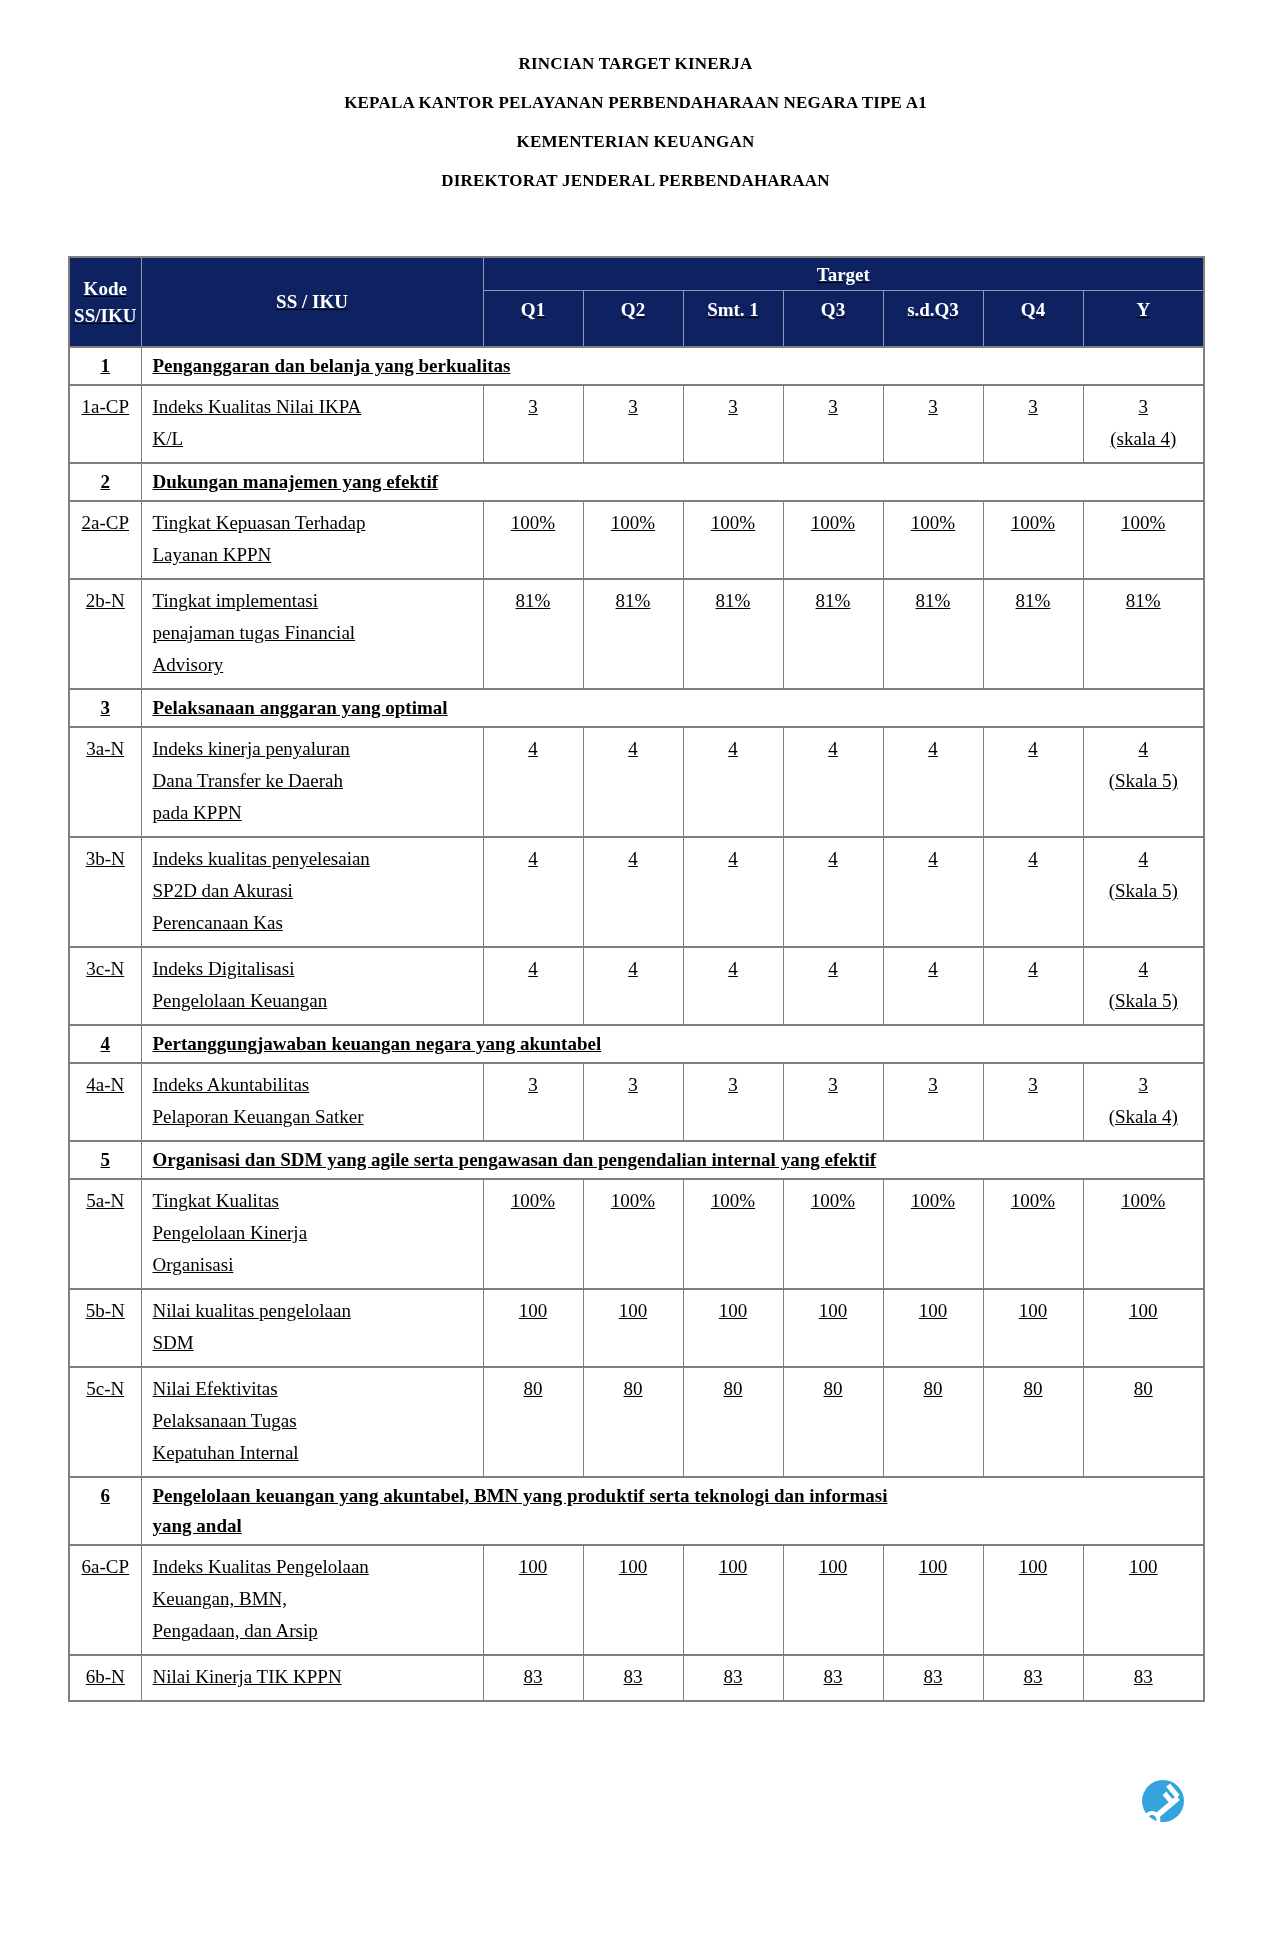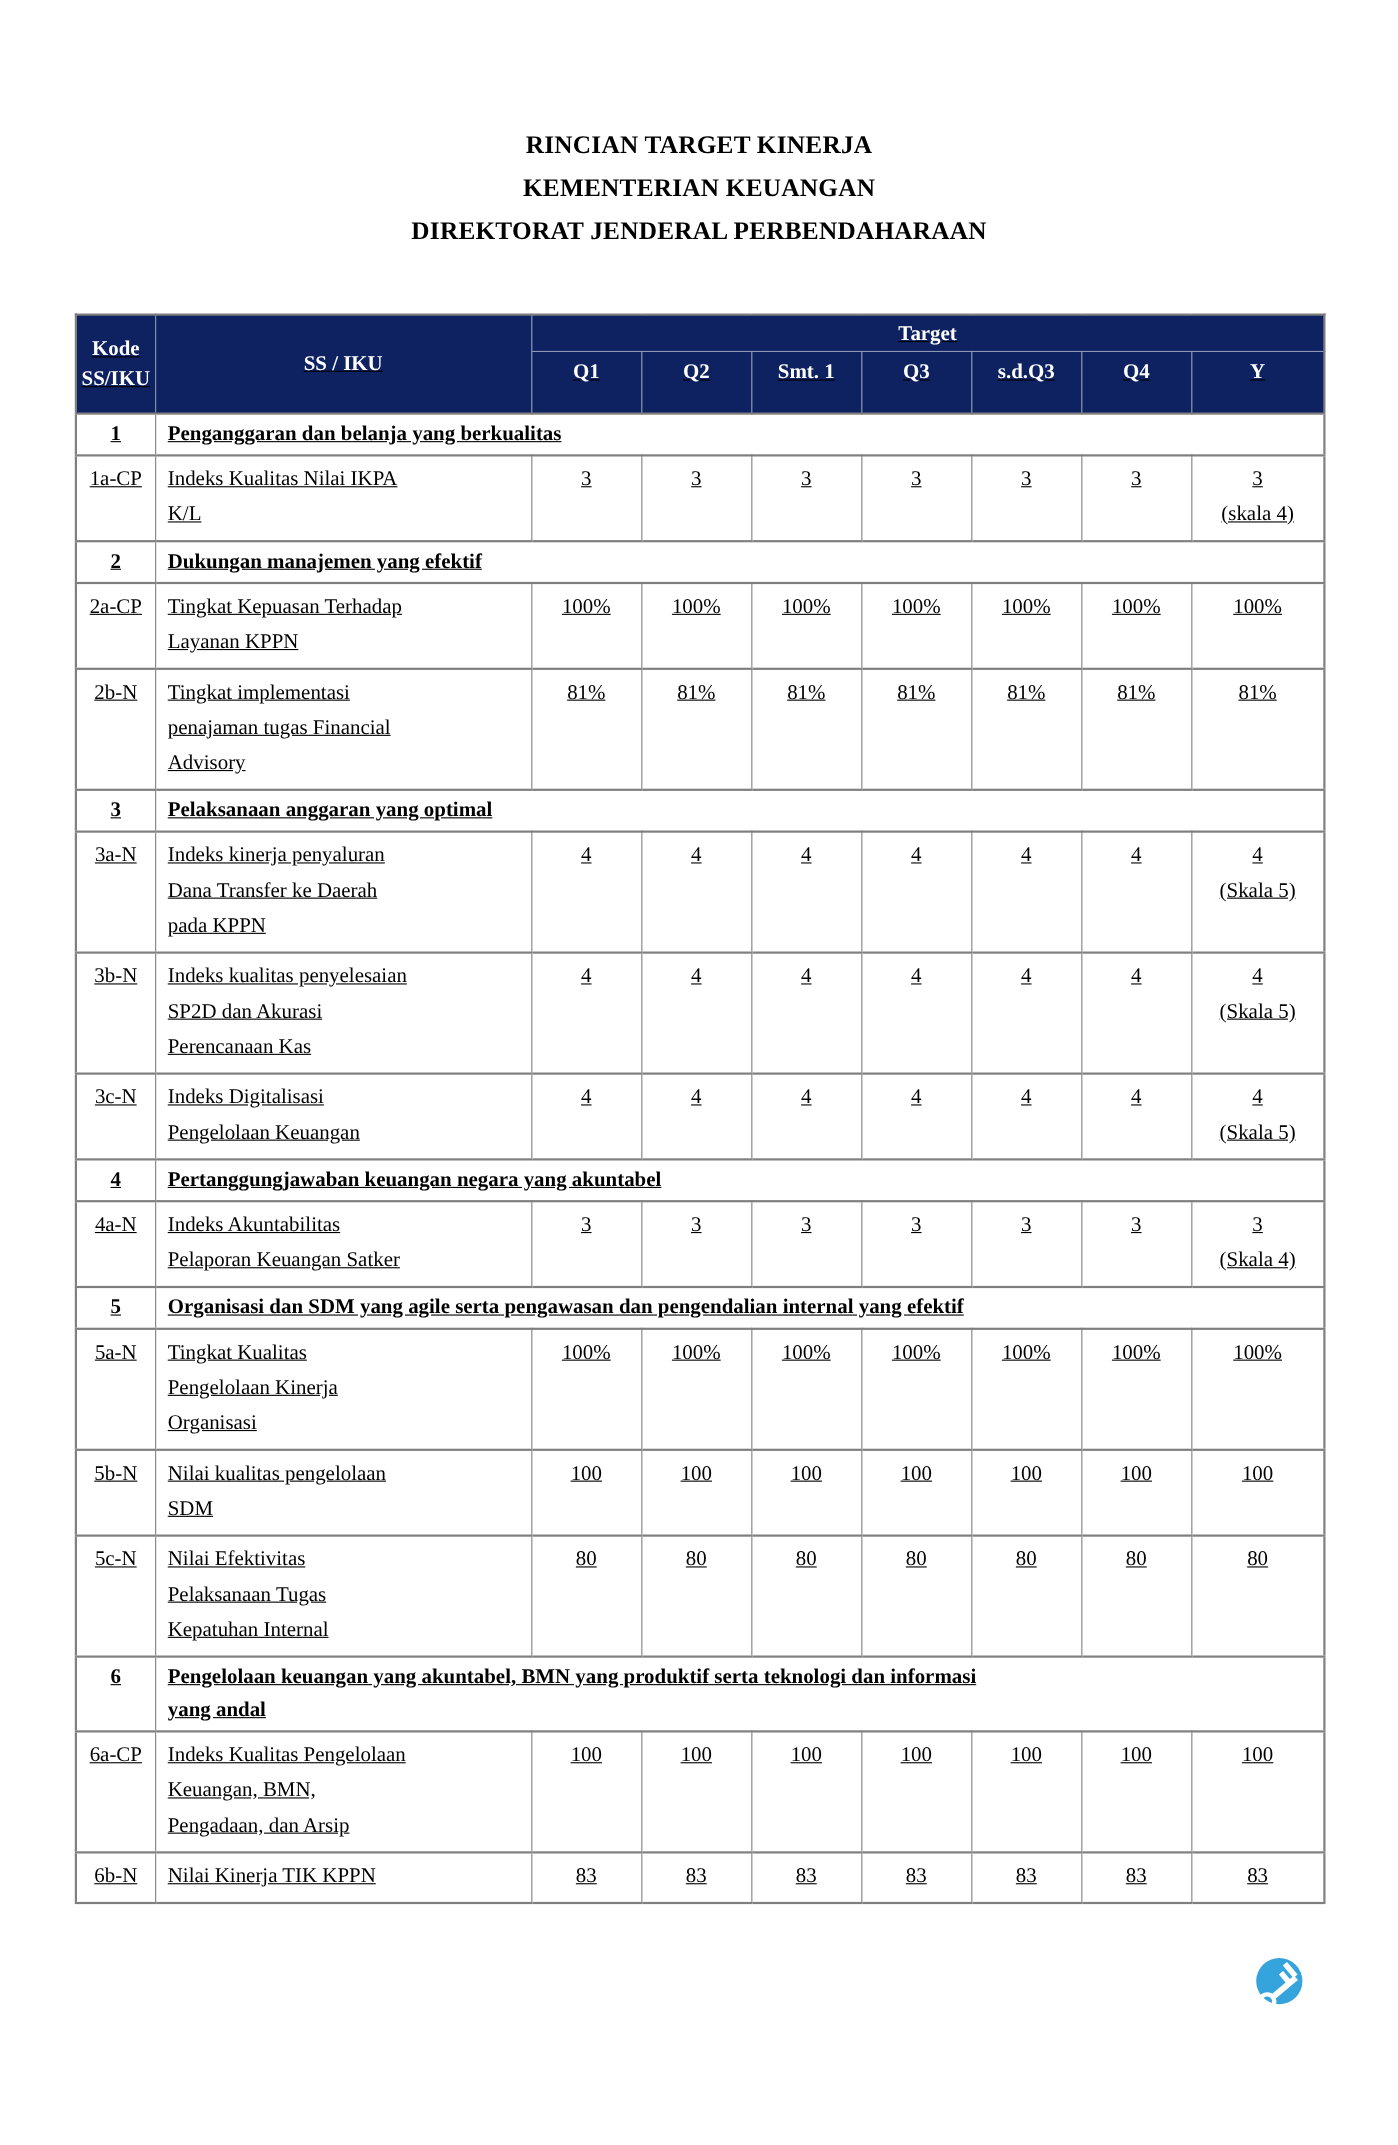--- a/index.html
+++ b/index.html
@@ -9,24 +9,24 @@
   }
   body {
     width: 1271px;
     height: 1950px;
     position: relative;
     font-family: "Liberation Serif", "DejaVu Serif", serif;
     color: #000000;
     overflow: hidden;
   }
   .title-block {
-    padding-top: 112px;
+    padding-top: 44px;
     text-align: center;
     font-weight: bold;
-    font-size: 23px;
+    font-size: 17px;
     line-height: 39px;
     letter-spacing: 0.2px;
   }
   table.target-table {
     border-collapse: collapse;
     table-layout: fixed;
     width: 1135px;
     margin: 56px 0 0 68px;
     border: 2px solid #7f7f7f;
     text-decoration: underline;
@@ -87,20 +87,21 @@
     height: 54px;
   }
 </style>
 </head>
 <body>
 
 <div class="page">
 
   <div class="title-block" id="title-block">
       <div>RINCIAN TARGET KINERJA</div>
+      <div>KEPALA KANTOR PELAYANAN PERBENDAHARAAN NEGARA TIPE A1</div>
       <div>KEMENTERIAN KEUANGAN</div>
       <div>DIREKTORAT JENDERAL PERBENDAHARAAN</div>
     </div>
 
   <table class="target-table">
     <colgroup>
       <col class="c-kode">
         <col class="c-label">
       <col class="c-q">
         <col class="c-q">

